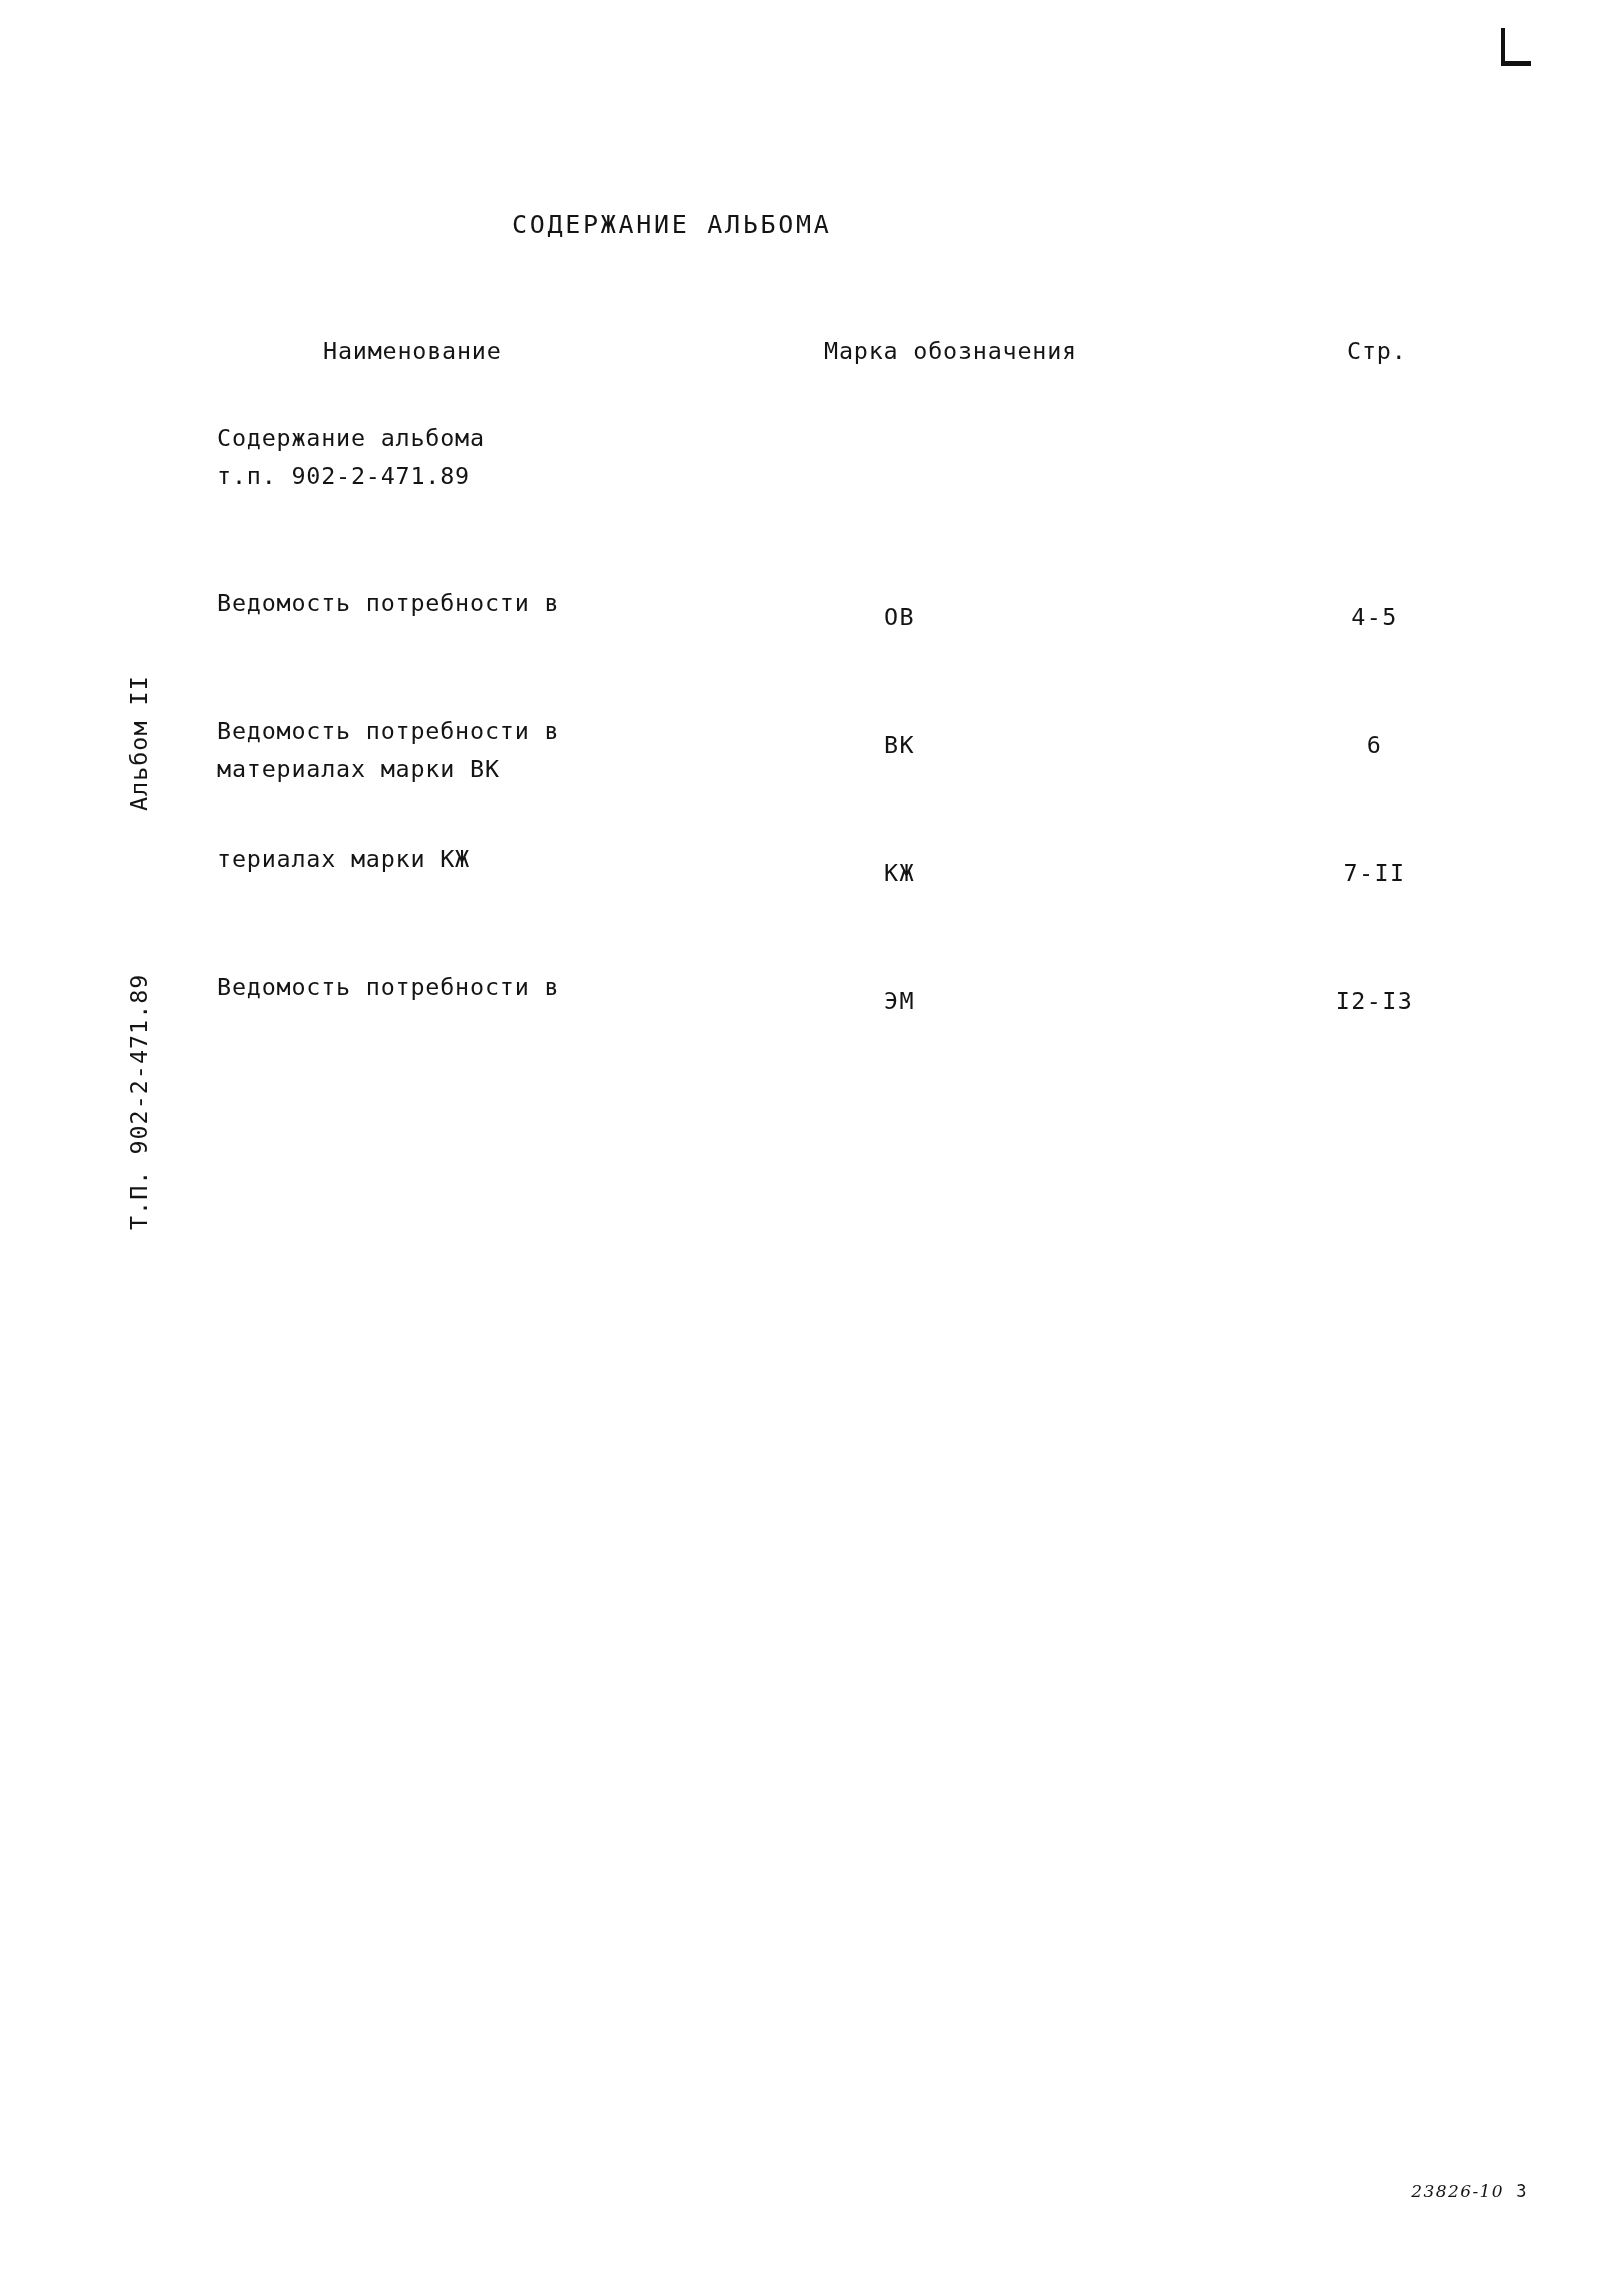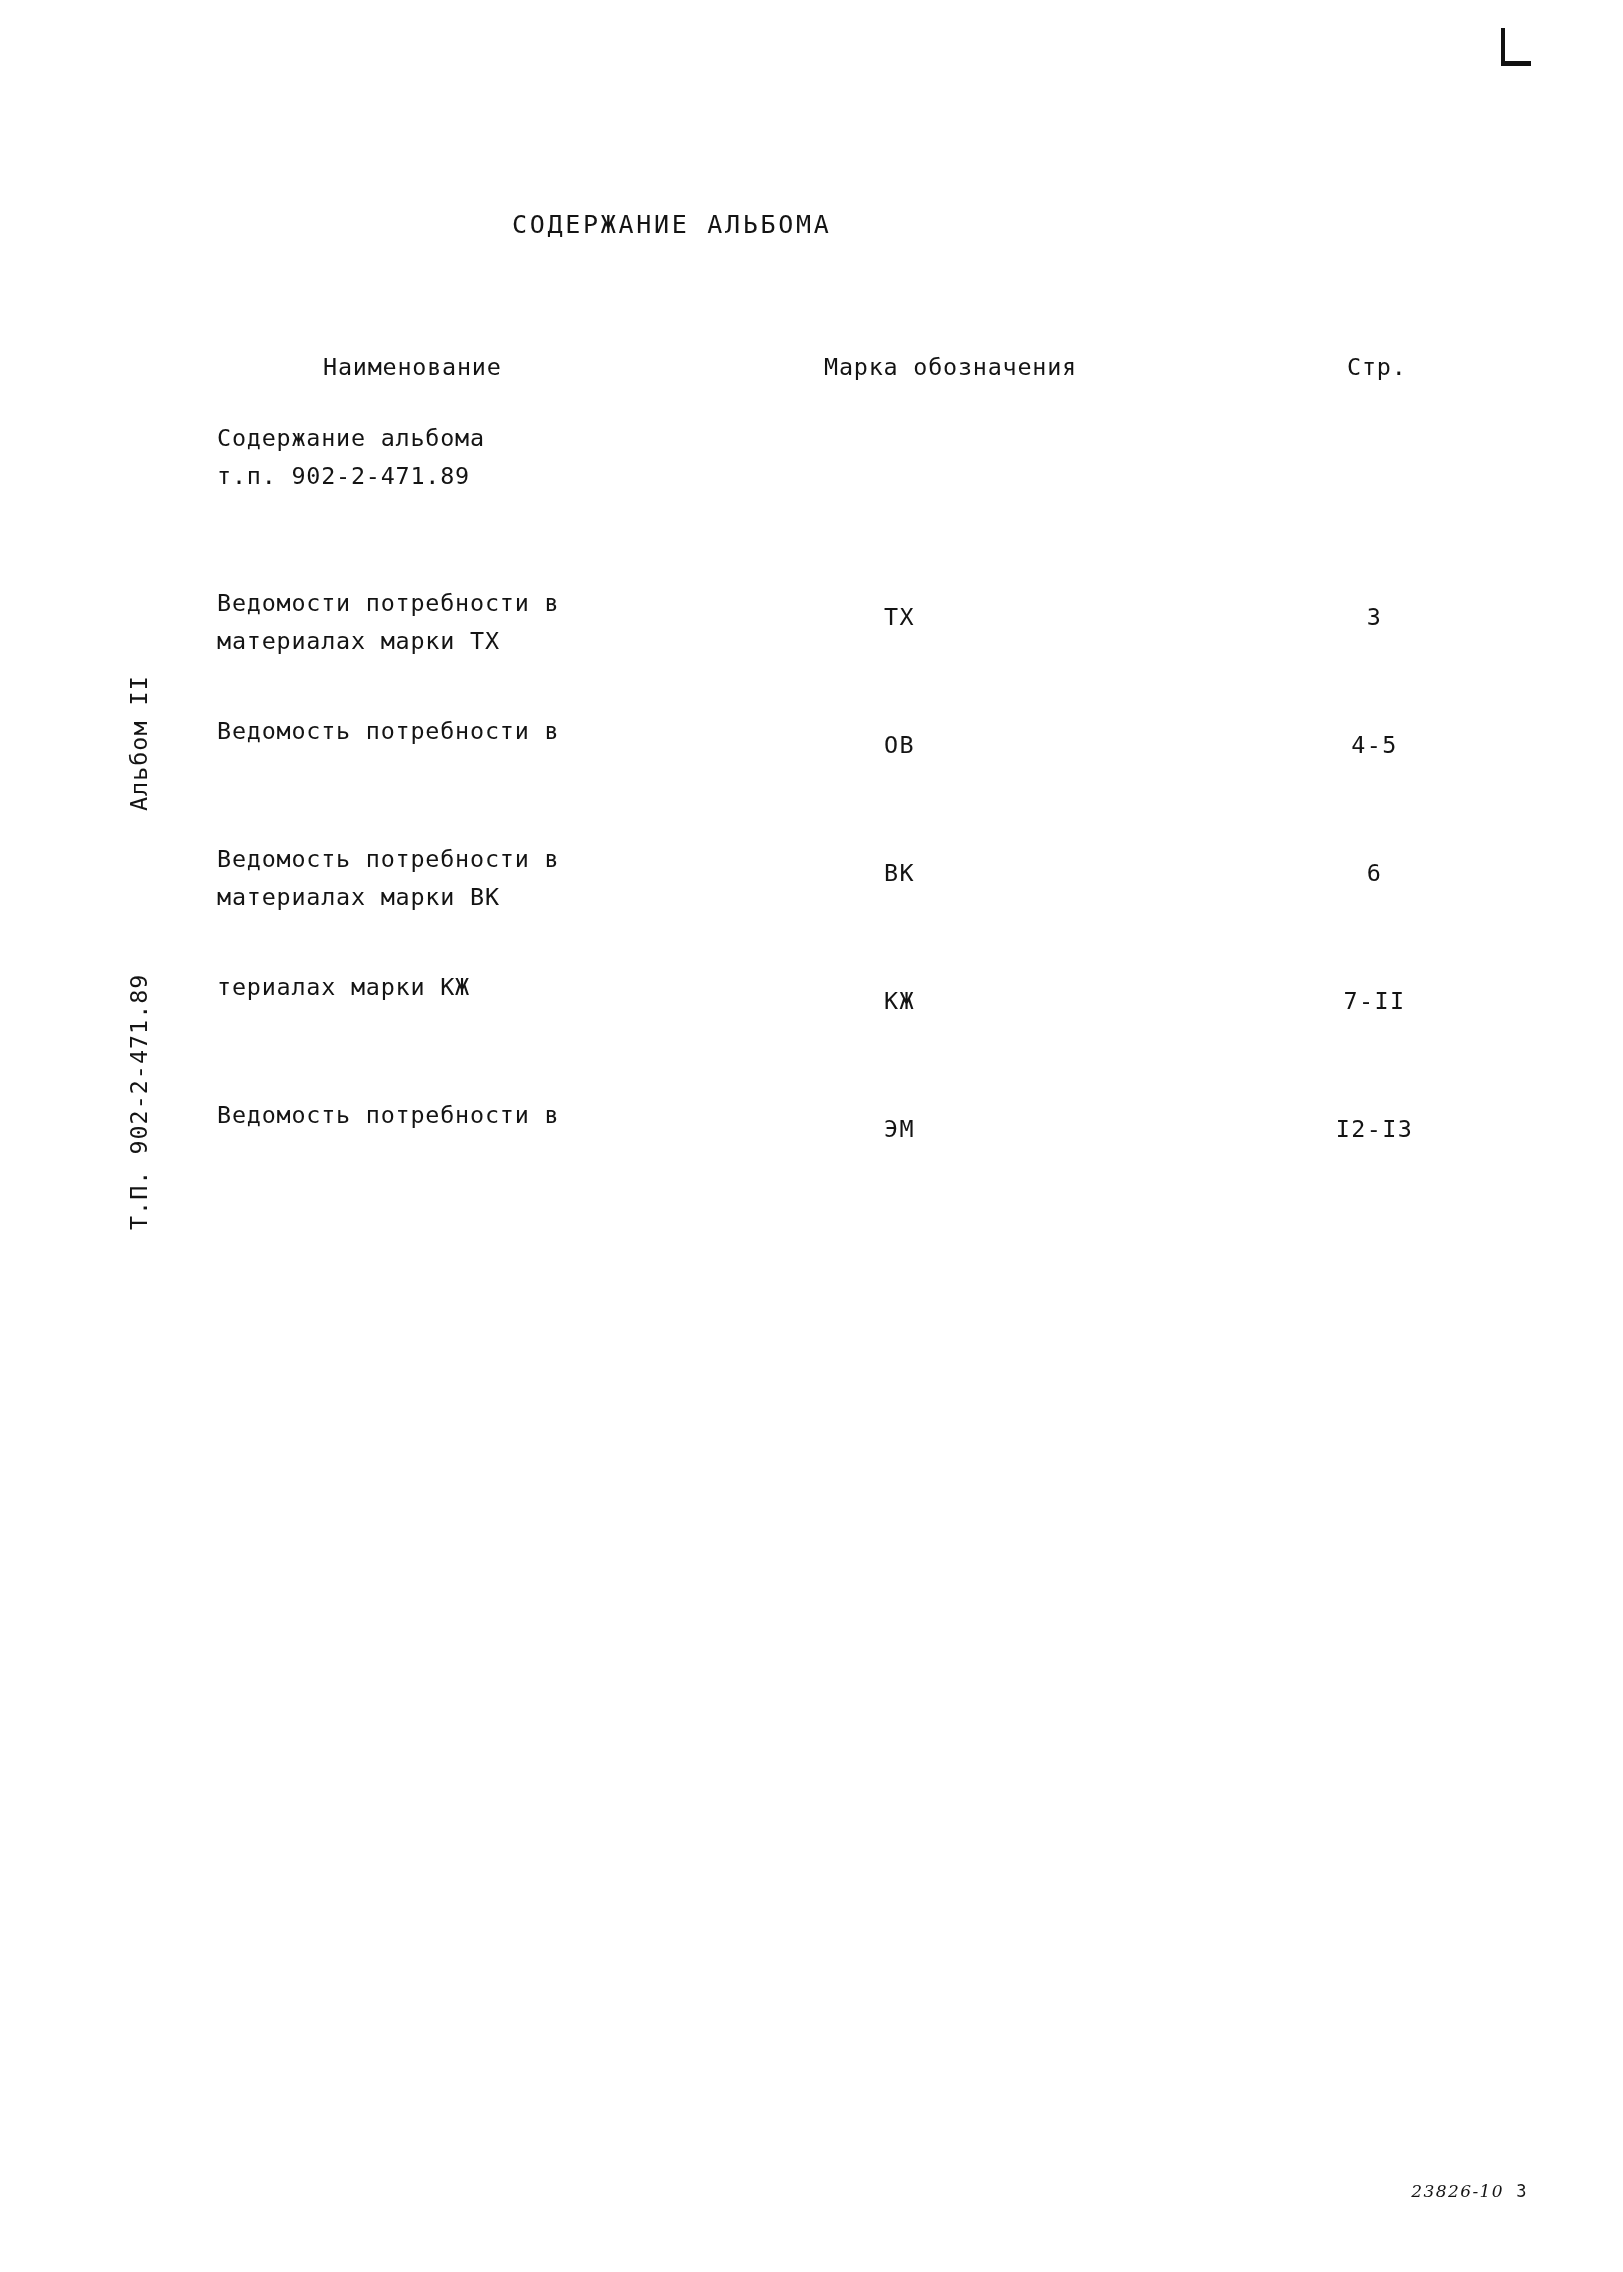--- a/index.html
+++ b/index.html
@@ -80,21 +80,20 @@
 
   .thead {
     position: relative;
     height: 48px;
   }
   .th {
     position: absolute;
     font-size: 23.4px;
     letter-spacing: 0.8px;
     white-space: nowrap;
-    margin-top: 16px;
   }
   .th.name  { left: 117px; top: 0; }
   .th.mark  { left: 618px; top: 0; text-align: center; }
   .th.page  { left: 1141px; top: 0; }
 
   .subtitle-block {
     position: absolute;
     left: 11px;
     top: 82px;
     font-size: 23.4px;
@@ -178,28 +177,20 @@
       <div class="th page">Стр.</div>
     </div>
 
     <div class="subtitle-block">
       <div>Содержание альбома</div>
       <div>т.п. 902-2-471.89</div>
     </div>
 
     <div class="rows">
 
-      <div class="row">
-        <div class="cell-name">
-          <div>Ведомости потребности в</div>
-          <div>материалах марки ТХ</div>
-        </div>
-        <div class="cell-mark">ТХ</div>
-        <div class="cell-page">3</div>
-      </div>
 
       <div class="row">
         <div class="cell-name">
           <div>Ведомость потребности в</div>
         </div>
         <div class="cell-mark">ОВ</div>
         <div class="cell-page">4-5</div>
       </div>
 
       <div class="row">

